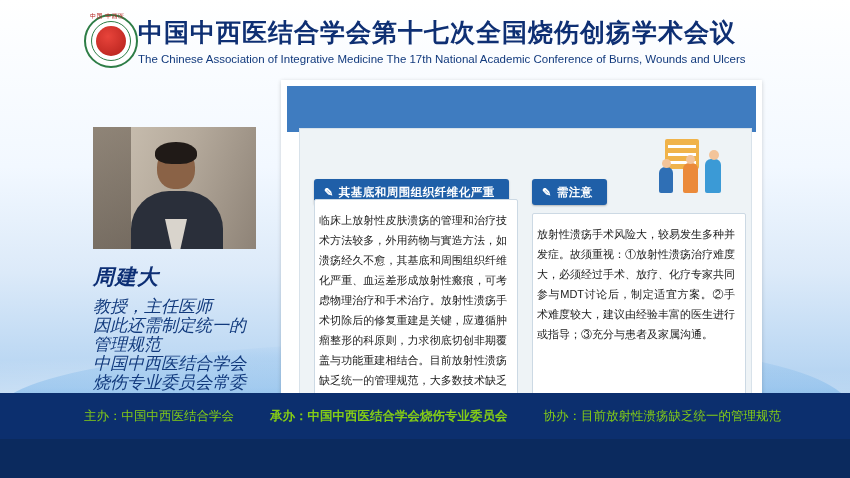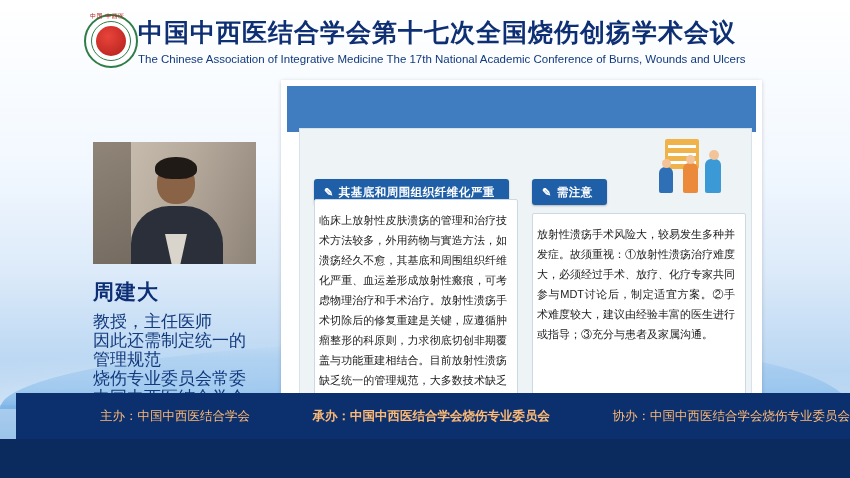--- a/index.html
+++ b/index.html
@@ -101,22 +101,23 @@
     font-size: 11.5px;
     color: #123a7d;
     white-space: nowrap;
     text-align: right;
   }
 
   
   .speaker {
     position: absolute;
     left: 93px;
-    top: 142px;
+    top: 127px;
     width: 163px;
+    font-style: italic;
   }
   .speaker-video {
     width: 163px;
     height: 122px;
     background: linear-gradient(180deg, #b6aa9b 0%, #a4978a 45%, #8d8277 100%);
     position: relative;
     overflow: hidden;
   }
   .sv-wall {
     position: absolute;
@@ -309,29 +310,28 @@
   .card-right {
     left: 232px;
     top: 84px;
     width: 198px;
     height: 195px;
   }
 
   
   .footer {
     position: absolute;
-    left: 16px; right: 0;
+    left: 0; right: 0;
     bottom: 0;
     height: 46px;
     background: #0c2f6e;
     display: flex;
     align-items: center;
-    color: #fdba74;
+    color: #84cc16;
     font-size: 12.5px;
-    justify-content: space-between;
   }
   .footer-item {
     white-space: nowrap;
   }
   .f1 { margin-left: 84px; }
   .f2 { margin-left: 36px; font-weight: bold; }
   .f3 { margin-left: 36px; }
 </style>
 </head>
 <body>
@@ -360,22 +360,22 @@
       <div class="sv-door"></div>
       <div class="sv-body"></div>
       <div class="sv-shirt"></div>
       <div class="sv-head"></div>
       <div class="sv-hair"></div>
     </div>
     <div class="speaker-name">周建大</div>
     <div class="speaker-lines">
       <div>教授，主任医师</div>
       <div>因此还需制定统一的管理规范</div>
+      <div>中国中西医结合学会</div>
       <div>烧伤专业委员会常委</div>
-      <div>中国中西医结合学会</div>
     </div>
   </div>
 
   <div class="slide">
     <div class="slide-topbar"></div>
     <div class="slide-body">
 
       <div class="people-illus">
         <div class="pi-shelf"></div>
         <div class="pi-p1"></div>
@@ -394,16 +394,16 @@
       </div>
 
       <div class="card card-left">临床上放射性皮肤溃疡的管理和治疗技术方法较多，外用药物与實造方法，如溃疡经久不愈，其基底和周围组织纤维化严重、血运差形成放射性瘢痕，可考虑物理治疗和手术治疗。放射性溃疡手术切除后的修复重建是关键，应遵循肿瘤整形的科原则，力求彻底切创非期覆盖与功能重建相结合。目前放射性溃疡缺乏统一的管理规范，大多数技术缺乏临床循证试验，因此还需制定统一的管理规范，不断探索有效的治疗手段。</div>
       <div class="card card-right">放射性溃疡手术风险大，较易发生多种并发症。故须重视：①放射性溃疡治疗难度大，必须经过手术、放疗、化疗专家共同参与MDT讨论后，制定适宜方案。②手术难度较大，建议由经验丰富的医生进行或指导；③充分与患者及家属沟通。</div>
     </div>
   </div>
 
   <div class="footer">
     <div class="footer-item f1">主办：中国中西医结合学会</div>
     <div class="footer-item f2">承办：中国中西医结合学会烧伤专业委员会</div>
-    <div class="footer-item f3">协办：中国中西医结合学会烧伤专业委员会</div>
+    <div class="footer-item f3">协办：目前放射性溃疡缺乏统一的管理规范</div>
   </div>
 
 </div>
 
 </body></html>

